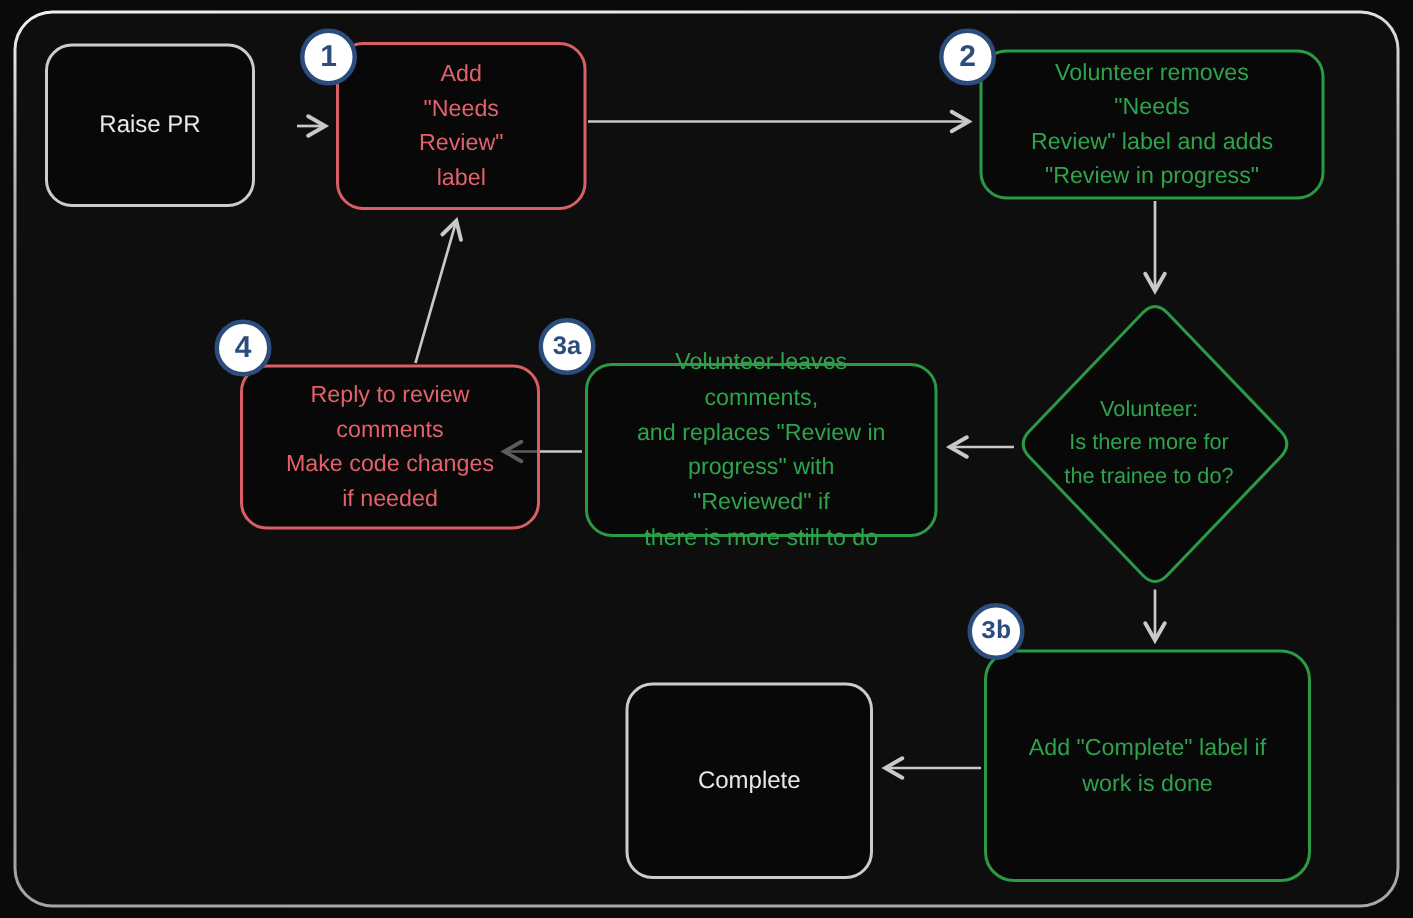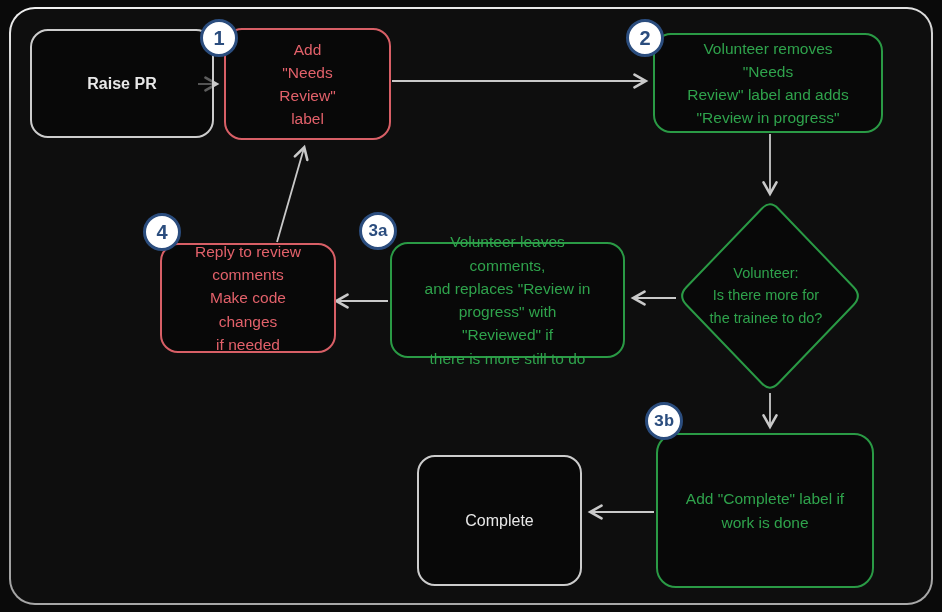--- a/index.html
+++ b/index.html
@@ -77,40 +77,40 @@
     <line x1="198" y1="84" x2="216" y2="84" stroke="#c9c9c9" stroke-width="1.8" marker-end="url(#ah)"></line>
     <line x1="392" y1="81" x2="645" y2="81" stroke="#c9c9c9" stroke-width="1.8" marker-end="url(#ah)"></line>
     <line x1="770" y1="134" x2="770" y2="193" stroke="#c9c9c9" stroke-width="1.8" marker-end="url(#ah)"></line>
     <line x1="676" y1="298" x2="634" y2="298" stroke="#c9c9c9" stroke-width="1.8" marker-end="url(#ah)"></line>
     <line x1="388" y1="301" x2="337" y2="301" stroke="#c9c9c9" stroke-width="1.8" marker-end="url(#ah)"></line>
     <line x1="277" y1="242" x2="304" y2="148" stroke="#c9c9c9" stroke-width="1.8" marker-end="url(#ah)"></line>
     <line x1="770" y1="393" x2="770" y2="426" stroke="#c9c9c9" stroke-width="1.8" marker-end="url(#ah)"></line>
     <line x1="654" y1="512" x2="591" y2="512" stroke="#c9c9c9" stroke-width="1.8" marker-end="url(#ah)"></line>
   </svg>
 
-  <div class="node neutral" style="left:30px; top:29px; width:184px; height:109px;font-weight:bold;">Raise PR</div>
+  <div class="node neutral" style="left:30px; top:29px; width:140px; height:109px;">Raise PR</div>
 
   <div class="node red" style="left:224px; top:28px; width:167px; height:112px;">Add
 "Needs Review"
 label</div>
 
   <div class="node green" style="left:653px; top:33px; width:230px; height:100px;">Volunteer removes "Needs
 Review" label and adds
 "Review in progress"</div>
 
   <div class="diamond-label" style="left:676px; top:262px; width:180px;">Volunteer:
 Is there more for
 the trainee to do?</div>
 
   <div class="node green" style="left:390px; top:242px; width:235px; height:116px;">Volunteer leaves comments,
 and replaces "Review in
 progress" with "Reviewed" if
 there is more still to do</div>
 
-  <div class="node red" style="left:160px; top:243px; width:176px; height:110px;">Reply to review
+  <div class="node red" style="left:160px; top:243px; width:200px; height:110px;">Reply to review
 comments
 Make code changes
 if needed</div>
 
   <div class="node green" style="left:656px; top:433px; width:218px; height:155px; border-radius:20px;">Add "Complete" label if
 work is done</div>
 
   <div class="node neutral" style="left:417px; top:455px; width:165px; height:131px;">Complete</div>
 
   <div class="badge" style="left:200px; top:19px;">1</div>

